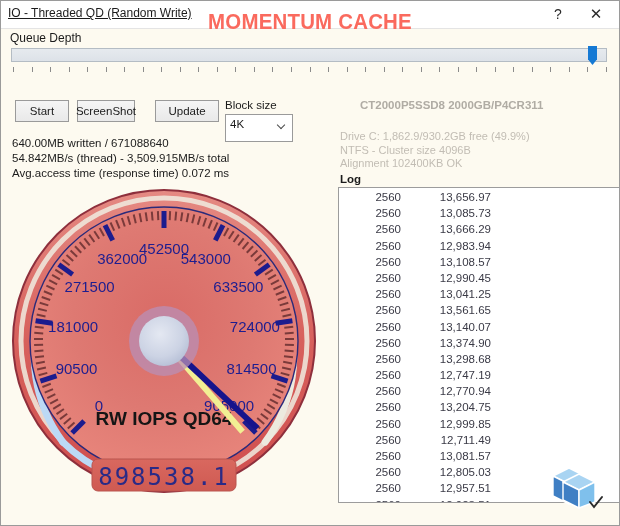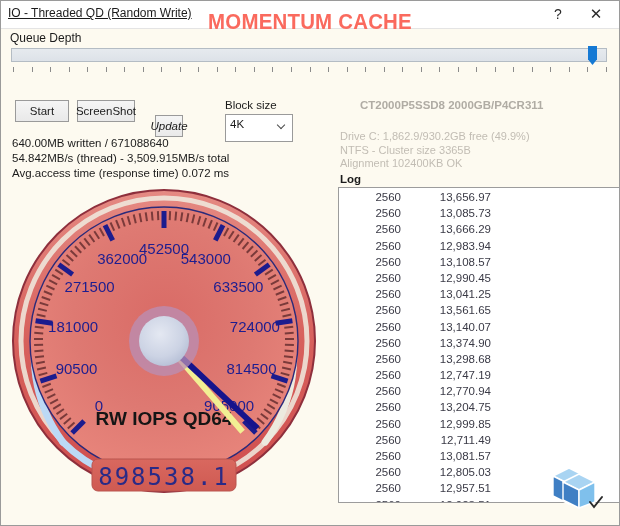--- a/index.html
+++ b/index.html
@@ -97,21 +97,21 @@
     background: linear-gradient(#f5f5f5, #e9e9e9);
     border: 1px solid #9a9a9a;
     box-sizing: border-box;
     font-size: 11.5px;
     color: #1b1b1b;
     font-family: "Liberation Sans", sans-serif;
     display: flex; align-items: center; justify-content: center;
   }
   .btn-start     { left: 14px;  top: 99px; width: 54px; }
   .btn-screenshot{ left: 76px;  top: 99px; width: 58px; }
-  .btn-update    { left: 154px; top: 114px; width: 28px; font-style: italic; }
+  .btn-update    { left: 154px; top: 99px; width: 64px; }
 
   .bs-label {
     position: absolute; left: 224px; top: 98px;
     font-size: 11.5px; color: #1b1b1b;
   }
   .bs-select {
     position: absolute; left: 224px; top: 113px;
     width: 68px; height: 28px;
     background: #ffffff;
     border: 1px solid #9a9a9a;
@@ -285,21 +285,21 @@
 
   <div class="stats">
     <div>640.00MB written / 671088640</div>
     <div>54.842MB/s (thread) - 3,509.915MB/s total</div>
     <div>Avg.access time (response time) 0.072 ms</div>
   </div>
 
   <div class="drive-model">CT2000P5SSD8 2000GB/P4CR311</div>
   <div class="drive-info">
     <div>Drive C: 1,862.9/930.2GB free (49.9%)</div>
-    <div>NTFS - Cluster size 3365B</div>
+    <div>NTFS - Cluster size 4096B</div>
     <div>Alignment 102400KB OK</div>
   </div>
   <div class="log-label">Log</div>
 
   <div class="logbox">
     <div class="log-rows" id="log-rows">
         <div class="log-row">
           <span class="log-c1">2560</span>
           <span class="log-c2">13,656.97</span>
         </div>

